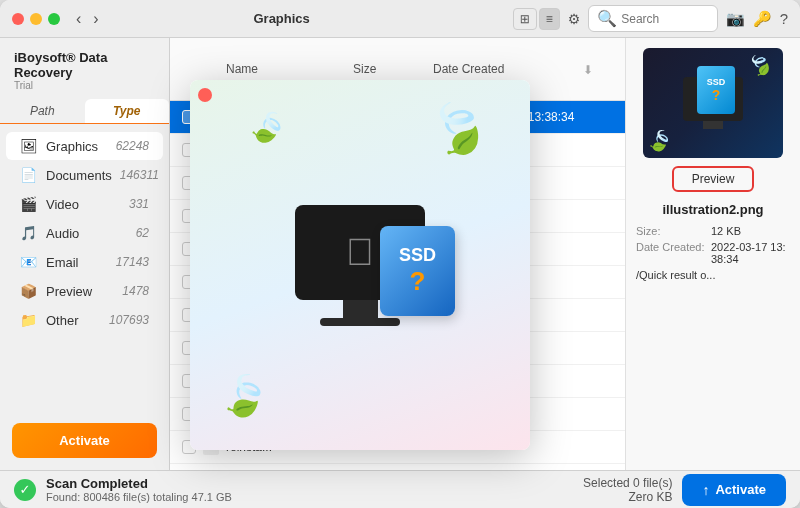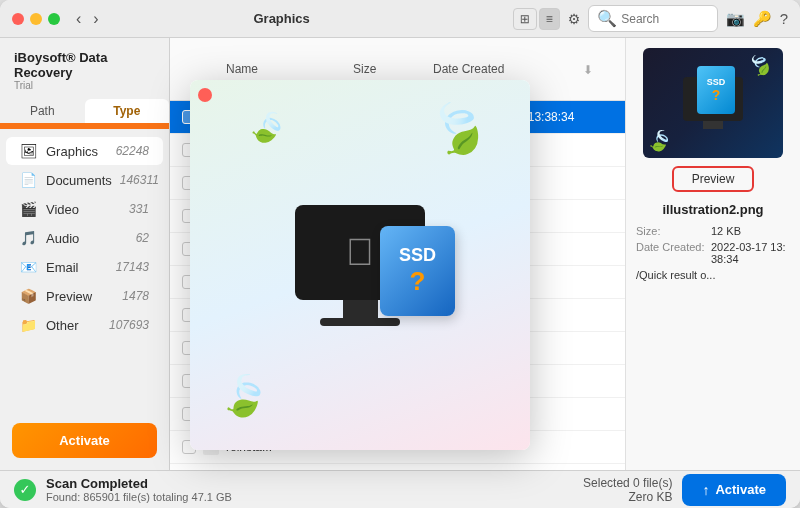--- a/index.html
+++ b/index.html
@@ -146,22 +146,23 @@
       font-size: 13px;
       font-weight: 700;
       color: #222;
     }
     .app-subtitle {
       font-size: 10px;
       color: #888;
     }
     .sidebar-tabs {
       display: flex;
-      border-bottom: 6px solid #f97316;
+      border-bottom: 1px solid #f97316;
       margin: 0 0 4px;
+      font-style: italic;
     }
     .sidebar-tab {
       flex: 1;
       text-align: center;
       padding: 5px 8px;
       font-size: 12px;
       cursor: pointer;
       border-radius: 6px 6px 0 0;
       color: #555;
     }
@@ -832,21 +833,21 @@
           <span class="meta-value">/Quick result o...</span>
         </div>
       </div>
     </div>
   </div>
 
   <div class="statusbar">
     <div class="scan-complete-icon">✓</div>
     <div>
       <div class="scan-status-text">Scan Completed</div>
-      <div class="scan-detail-text">Found: 865901 file(s) totaling 47.1 GB</div>
+      <div class="scan-detail-text">Found: 800486 file(s) totaling 47.1 GB</div>
     </div>
     <div class="status-spacer"></div>
     <div class="selected-info">
       <div>Selected 0 file(s)</div>
       <div>Zero KB</div>
     </div>
     <button class="recover-btn">
       <span class="recover-btn-icon">↑</span>
       <span>Activate</span>
     </button>

